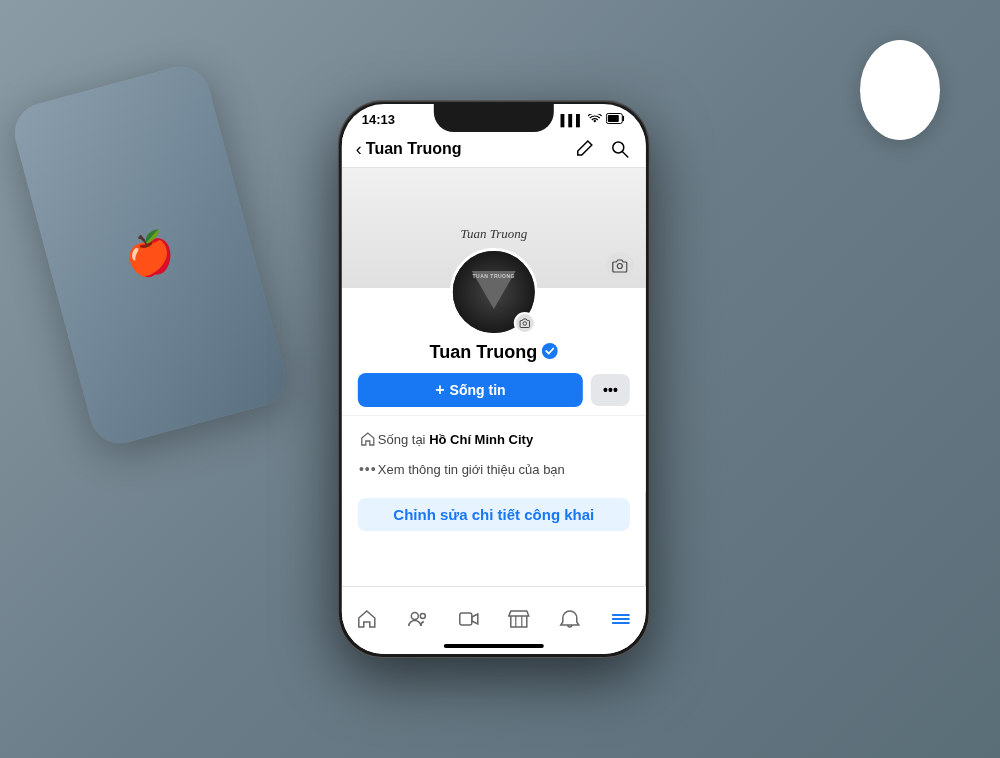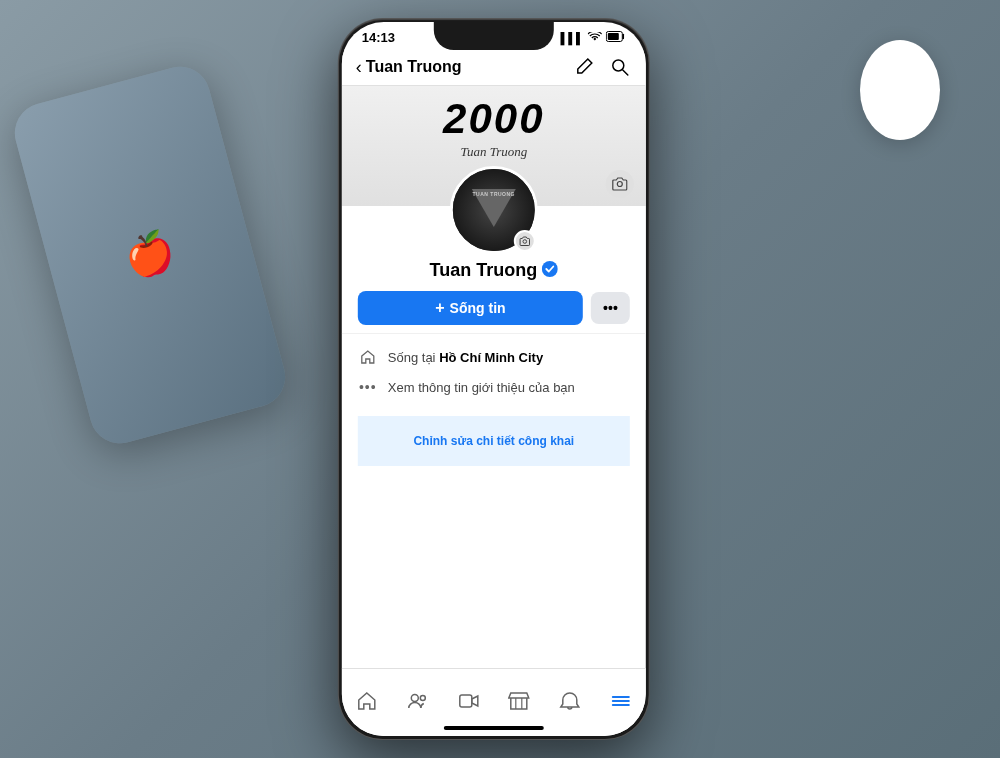--- a/index.html
+++ b/index.html
@@ -21,21 +21,21 @@
       background: linear-gradient(135deg, #8a9ba5 0%, #6a7c87 50%, #5a6e78 100%);
     }
 
     
     .phone-container {
       position: absolute;
       left: 50%;
       top: 50%;
       transform: translate(-52%, -50%);
       width: 310px;
-      height: 720px;
+      height: 556px;
     }
 
     .phone-frame {
       width: 100%;
       height: 100%;
       background: #1a1a1a;
       border-radius: 44px;
       padding: 3px;
       box-shadow:
         0 0 0 1px #555,
@@ -301,21 +301,20 @@
     
     .info-section {
       padding: 8px 16px;
       background: #fff;
       border-top: 1px solid #f0f0f0;
     }
 
     .info-row {
       display: flex;
       align-items: center;
-      gap: 10px;
       padding: 5px 0;
       font-size: 13px;
       color: #444;
     }
 
     .info-icon {
       width: 20px;
       height: 20px;
       display: flex;
       align-items: center;
@@ -328,23 +327,23 @@
     .info-text strong {
       font-weight: 700;
       color: #000;
     }
 
     .edit-btn {
       width: calc(100% - 32px);
       margin: 6px 16px 8px;
       background: #e7f3ff;
       border: none;
-      border-radius: 0;
-      padding: 18px;
-      font-size: 12px;
+      border-radius: 8px;
+      padding: 8px;
+      font-size: 15px;
       font-weight: 600;
       color: #1877f2;
       text-align: center;
     }
 
     
     .bottom-nav {
       position: absolute;
       bottom: 0;
       left: 0;
@@ -479,21 +478,20 @@
               <svg width="20" height="20" viewBox="0 0 20 20" fill="none">
                 <circle cx="8.5" cy="8.5" r="5.5" stroke="#000" stroke-width="1.5"></circle>
                 <line x1="13" y1="13" x2="18" y2="18" stroke="#000" stroke-width="1.5" stroke-linecap="round"></line>
               </svg>
             </div>
           </div>
         </div>
 
         
         <div class="cover-photo">
-          <span class="cover-text-2000">2000</span>
           <span class="cover-signature">Tuan Truong</span>
           <div class="cover-camera">
             <svg width="16" height="14" viewBox="0 0 16 14" fill="none">
               <path d="M6 1l-1.5 2H2a1 1 0 00-1 1v8a1 1 0 001 1h12a1 1 0 001-1V4a1 1 0 00-1-1h-2.5L10 1H6z" stroke="#444" stroke-width="1.2" fill="none"></path>
               <circle cx="8" cy="7" r="2.5" stroke="#444" stroke-width="1.2" fill="none"></circle>
             </svg>
           </div>
         </div>
 
         

